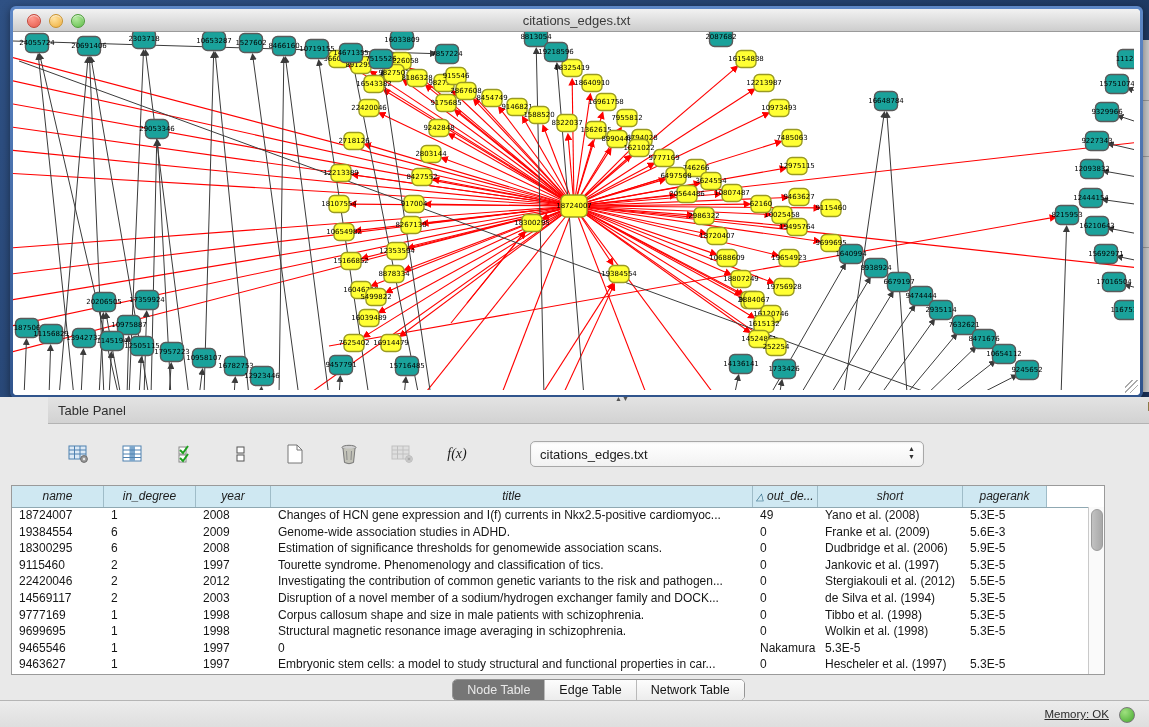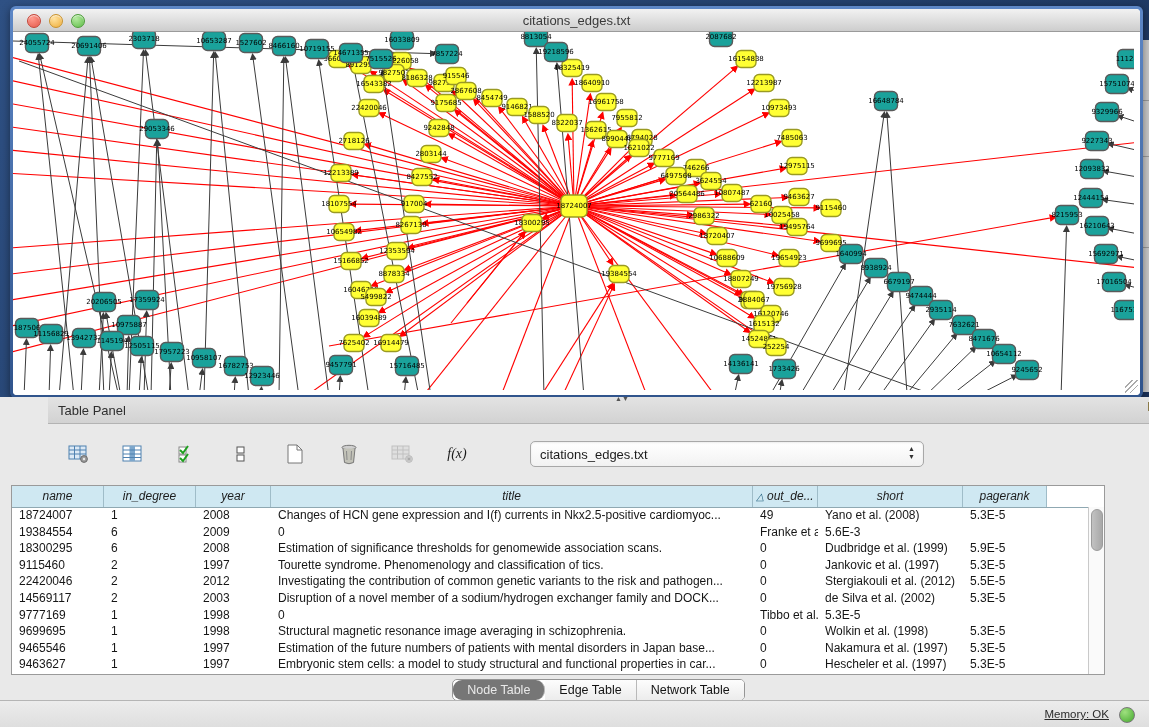--- a/index.html
+++ b/index.html
@@ -50,21 +50,21 @@
   .tbody{position:absolute;left:0;top:21px;right:15px;bottom:0;overflow:hidden;}
   .trow{height:16.6px;}
   .td{font-size:12px;color:#161616;line-height:16.4px;padding-left:7px;white-space:nowrap;overflow:hidden;}
   .vscroll{position:absolute;right:0;top:21px;width:15px;bottom:0;background:#fafafa;border-left:1px solid #c9c9c9;}
   .vthumb{position:absolute;left:2px;top:2px;width:10px;height:40px;border-radius:6px;background:linear-gradient(90deg,#c2c2c2,#a8a8a8);border:1px solid #9b9b9b;}
   
   .tabs{position:absolute;left:0;right:0;top:282px;display:flex;justify-content:center;}
   .seg{display:inline-flex;border:1px solid #959595;border-radius:5px;overflow:hidden;background:#fff;box-shadow:0 1px 1px rgba(255,255,255,.8);}
   .seg-item{padding:2px 14px;font-size:12.5px;color:#141414;background:linear-gradient(#fdfdfd,#ececec);border-right:1px solid #b9b9b9;cursor:pointer;line-height:16px;}
   .seg-item:last-child{border-right:none;}
-  .seg-item.sel{background:#767676;color:#e9e9e9;border-radius:9px;}
+  .seg-item.sel{background:#767676;color:#e9e9e9;}
   
   .status-bar{position:absolute;left:0;top:700px;width:1149px;height:27px;background:linear-gradient(#ececec,#dedede);border-top:1px solid #b5b5b5;}
   .mem{position:absolute;right:40px;top:7px;font-size:11.5px;color:#2b2b2b;text-decoration:underline;}
   .mem-dot{position:absolute;right:14px;top:6px;width:14px;height:14px;border-radius:50%;background:radial-gradient(circle at 35% 30%,#9fe07f,#45a92f);border:1px solid #787878;}
 </style>
 </head>
 <body>
 
 <div class="desktop">
   <div class="bg-sliver">
@@ -607,32 +607,33 @@
           <div class="td">Changes of HCN gene expression and I(f) currents in Nkx2.5-positive cardiomyoc...</div>
           <div class="td">49</div>
           <div class="td">Yano et al. (2008)</div>
           <div class="td">5.3E-5</div>
           <div class="td"></div>
         </div>
         <div class="trow">
           <div class="td">19384554</div>
           <div class="td">6</div>
           <div class="td">2009</div>
+          <div class="td">Genome-wide association studies in ADHD.</div>
           <div class="td">0</div>
           <div class="td">Franke et al. (2009)</div>
           <div class="td">5.6E-3</div>
           <div class="td"></div>
         </div>
         <div class="trow">
           <div class="td">18300295</div>
           <div class="td">6</div>
           <div class="td">2008</div>
           <div class="td">Estimation of significance thresholds for genomewide association scans.</div>
           <div class="td">0</div>
-          <div class="td">Dudbridge et al. (1999)</div>
+          <div class="td">Dudbridge et al. (2006)</div>
           <div class="td">5.9E-5</div>
           <div class="td"></div>
         </div>
         <div class="trow">
           <div class="td">9115460</div>
           <div class="td">2</div>
           <div class="td">1997</div>
           <div class="td">Tourette syndrome. Phenomenology and classification of tics.</div>
           <div class="td">0</div>
           <div class="td">Jankovic et al. (1997)</div>
@@ -648,48 +649,48 @@
           <div class="td">Stergiakouli et al. (2012)</div>
           <div class="td">5.5E-5</div>
           <div class="td"></div>
         </div>
         <div class="trow">
           <div class="td">14569117</div>
           <div class="td">2</div>
           <div class="td">2003</div>
           <div class="td">Disruption of a novel member of a sodium/hydrogen exchanger family and DOCK...</div>
           <div class="td">0</div>
-          <div class="td">de Silva et al. (2002)</div>
+          <div class="td">de Silva et al. (1994)</div>
           <div class="td">5.3E-5</div>
           <div class="td"></div>
         </div>
         <div class="trow">
           <div class="td">9777169</div>
           <div class="td">1</div>
           <div class="td">1998</div>
+          <div class="td">Corpus callosum shape and size in male patients with schizophrenia.</div>
           <div class="td">0</div>
           <div class="td">Tibbo et al. (1998)</div>
           <div class="td">5.3E-5</div>
           <div class="td"></div>
         </div>
         <div class="trow">
           <div class="td">9699695</div>
           <div class="td">1</div>
           <div class="td">1998</div>
           <div class="td">Structural magnetic resonance image averaging in schizophrenia.</div>
           <div class="td">0</div>
           <div class="td">Wolkin et al. (1998)</div>
           <div class="td">5.3E-5</div>
           <div class="td"></div>
         </div>
         <div class="trow">
           <div class="td">9465546</div>
           <div class="td">1</div>
           <div class="td">1997</div>
-          <div class="td">Estimation of the future numbers of patients with mental disorders in Japan base...</div>
           <div class="td">0</div>
           <div class="td">Nakamura et al. (1997)</div>
           <div class="td">5.3E-5</div>
           <div class="td"></div>
         </div>
         <div class="trow">
           <div class="td">9463627</div>
           <div class="td">1</div>
           <div class="td">1997</div>
           <div class="td">Embryonic stem cells: a model to study structural and functional properties in car...</div>

